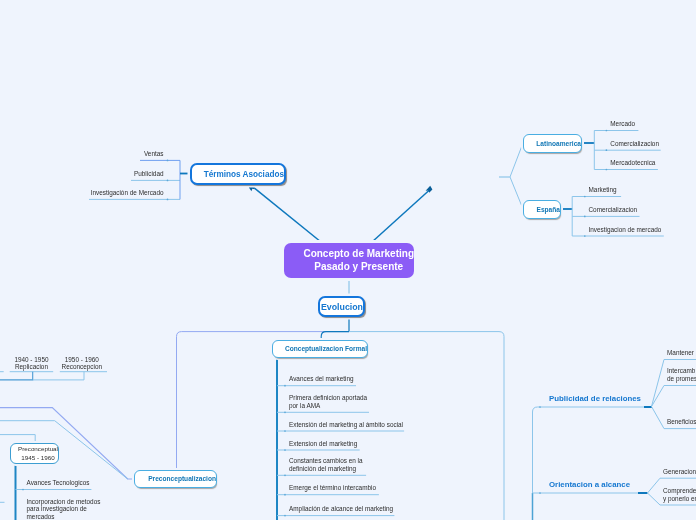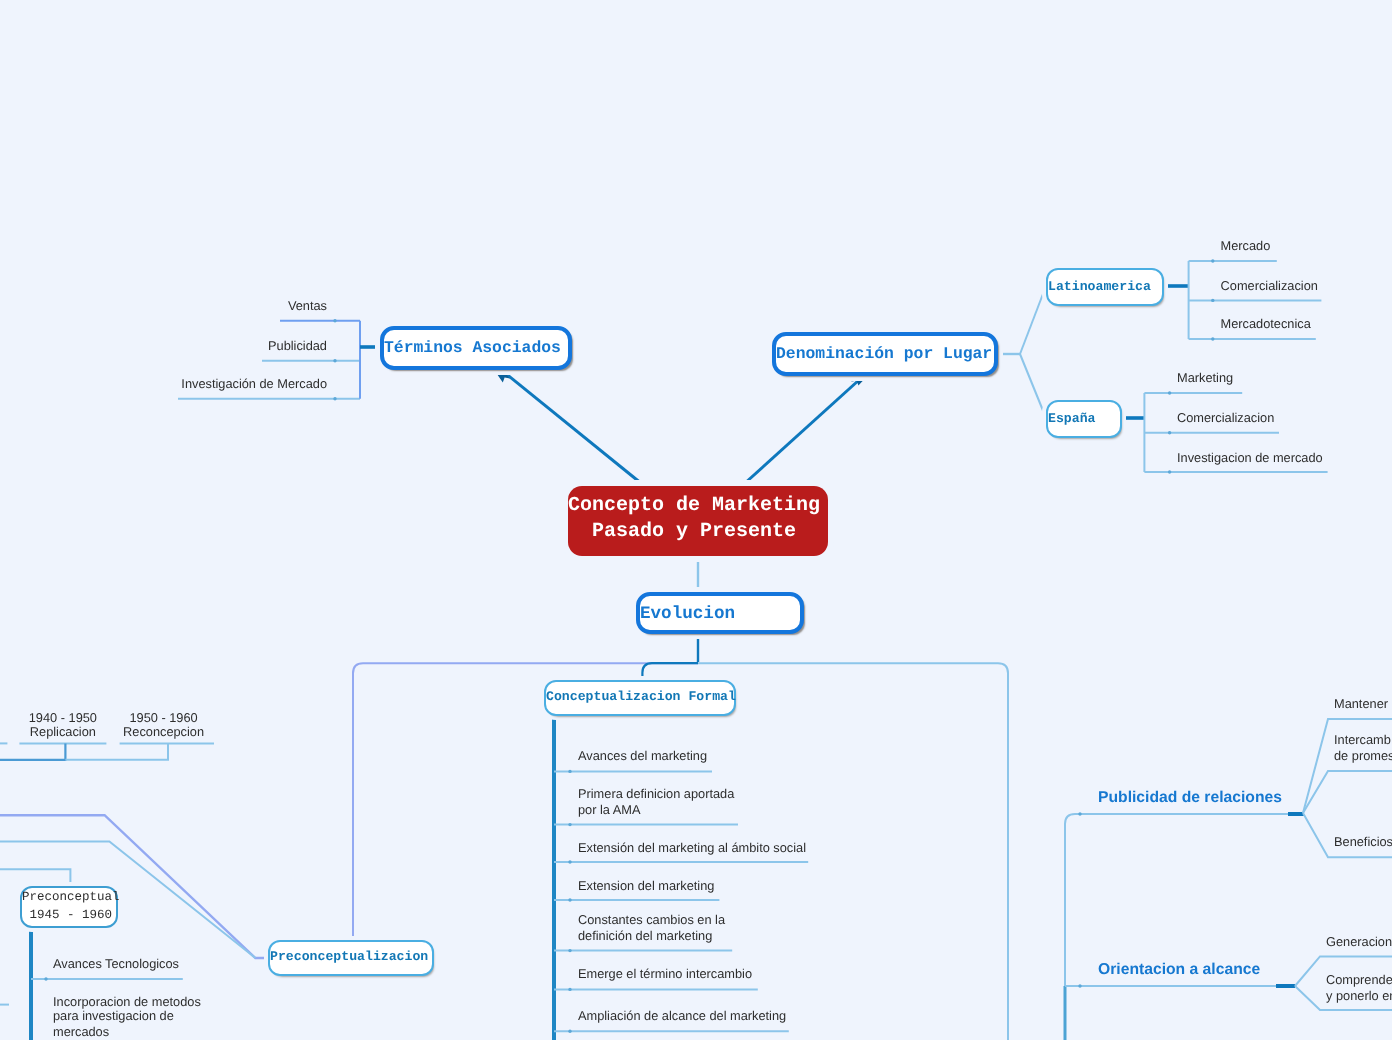--- a/index.html
+++ b/index.html
@@ -2,22 +2,22 @@
 <html><head>
 <meta charset="utf-8">
 <style>
   html,body{margin:0;padding:0;}
   body{width:696px;height:520px;overflow:hidden;background:#eff4fd;
        font-family:"Liberation Sans",sans-serif;
        -webkit-font-smoothing:antialiased;}
   #stage{position:relative;width:696px;height:520px;overflow:hidden;background:#eff4fd;}
   svg.links{position:absolute;left:0;top:0;width:696px;height:520px;}
   .node{position:absolute;box-sizing:border-box;display:flex;align-items:center;
-        justify-content:flex-start;text-align:center;white-space:pre;line-height:1.25;font-family:Liberation Mono, monospace;}
-  .root{background:#b91c1c;color:#fff;font-weight:bold;font-size:10px;border-radius:7px;
+        justify-content:flex-end;text-align:center;white-space:pre;line-height:1.25;}
+  .root{background:#8b5cf6;color:#fff;font-weight:bold;font-size:10px;border-radius:7px;
         box-shadow:0 0 0 3px #eff4fd;}
   .prim{background:#fff;border:2px solid #1476dc;color:#1678d0;font-weight:bold;
         font-size:8.2px;border-radius:7px;padding-top:1.5px;
         box-shadow:1.2px 1.2px 0.8px -1.0px rgba(80,70,60,0.6), 0 0 0 2.5px #eff4fd;}
   .sec{background:#fff;border:1.6px solid #4aaee2;color:#1277b5;font-weight:bold;
        font-size:6.6px;border-radius:6px;padding-top:1px;
        box-shadow:1px 1.3px 1px -1px rgba(80,70,60,0.45), 0 0 0 2px #eff4fd;}
   .ter{background:#fff;border:1.7px solid #3d9ed2;color:#2d2d2d;font-weight:normal;
        font-size:6.25px;border-radius:6px;box-shadow:0 0 0 2px #eff4fd;line-height:1.3;}
   .leaf{position:absolute;color:#2d2d2d;font-size:6.4px;white-space:pre;line-height:1;}
@@ -100,22 +100,21 @@
 <line x1="9.7" y1="371.7" x2="53.2" y2="371.7" stroke="#8cc5ea" stroke-width="1.0"></line>
 <line x1="59.8" y1="371.7" x2="107" y2="371.7" stroke="#8cc5ea" stroke-width="1.0"></line>
 <path d="M32.7,371.7 L32.7,379.9 L0,379.9" fill="none" stroke="#4a9ad4" stroke-width="1.1"></path>
 <path d="M84,371.7 L84,379.9 L32.7,379.9" fill="none" stroke="#8cc5ea" stroke-width="1.0"></path>
 <path d="M0,407.6 L52.3,407.6 L127.7,479.0 L136,479.0" fill="none" stroke="#93a9f2" stroke-width="1.2"></path>
 <path d="M0,420.7 L54.7,420.7 L127.7,479.0" fill="none" stroke="#8cc5ea" stroke-width="1.0"></path>
 </svg>
 <div class="node root" style="left:284px;top:243px;width:130px;height:35px"><span><span>Concepto de Marketing</span>
 <span>Pasado y Presente</span></span></div>
 <div class="node prim" style="left:190px;top:163px;width:96px;height:22px"><span>Términos Asociados</span></div>
-<div class="node prim" style="left:386px;top:166px;width:113px;height:22px"><span>Denominación por Lugar</span></div>
-<div class="node prim" style="left:318px;top:296px;width:84px;height:21px;font-size:8.8px"><span>Evolucion</span></div>
+<div class="node prim" style="left:318px;top:296px;width:47px;height:21px;font-size:8.8px"><span>Evolucion</span></div>
 <div class="node sec" style="left:523px;top:134px;width:59px;height:19px"><span>Latinoamerica</span></div>
 <div class="node sec" style="left:523px;top:200px;width:38px;height:19px"><span>España</span></div>
 <div class="node sec" style="left:272px;top:340px;width:96px;height:18px"><span>Conceptualizacion Formal</span></div>
 <div class="node sec" style="left:134px;top:470px;width:83px;height:18px"><span>Preconceptualizacion</span></div>
 <div class="node ter" style="left:10px;top:443px;width:49px;height:21px"><span><span>Preconceptual</span>
 <span>1945 - 1960</span></span></div>
 <div class="hdr" style="left:549px;top:395px">Publicidad de relaciones</div>
 <div class="hdr" style="left:549px;top:481px">Orientacion a alcance</div>
 <div class="leaf" style="left:9.7px;top:355.8px;width:43.5px;text-align:center;line-height:1.2"><span>1940 - 1950</span>
 <span>Replicacion</span></div>

